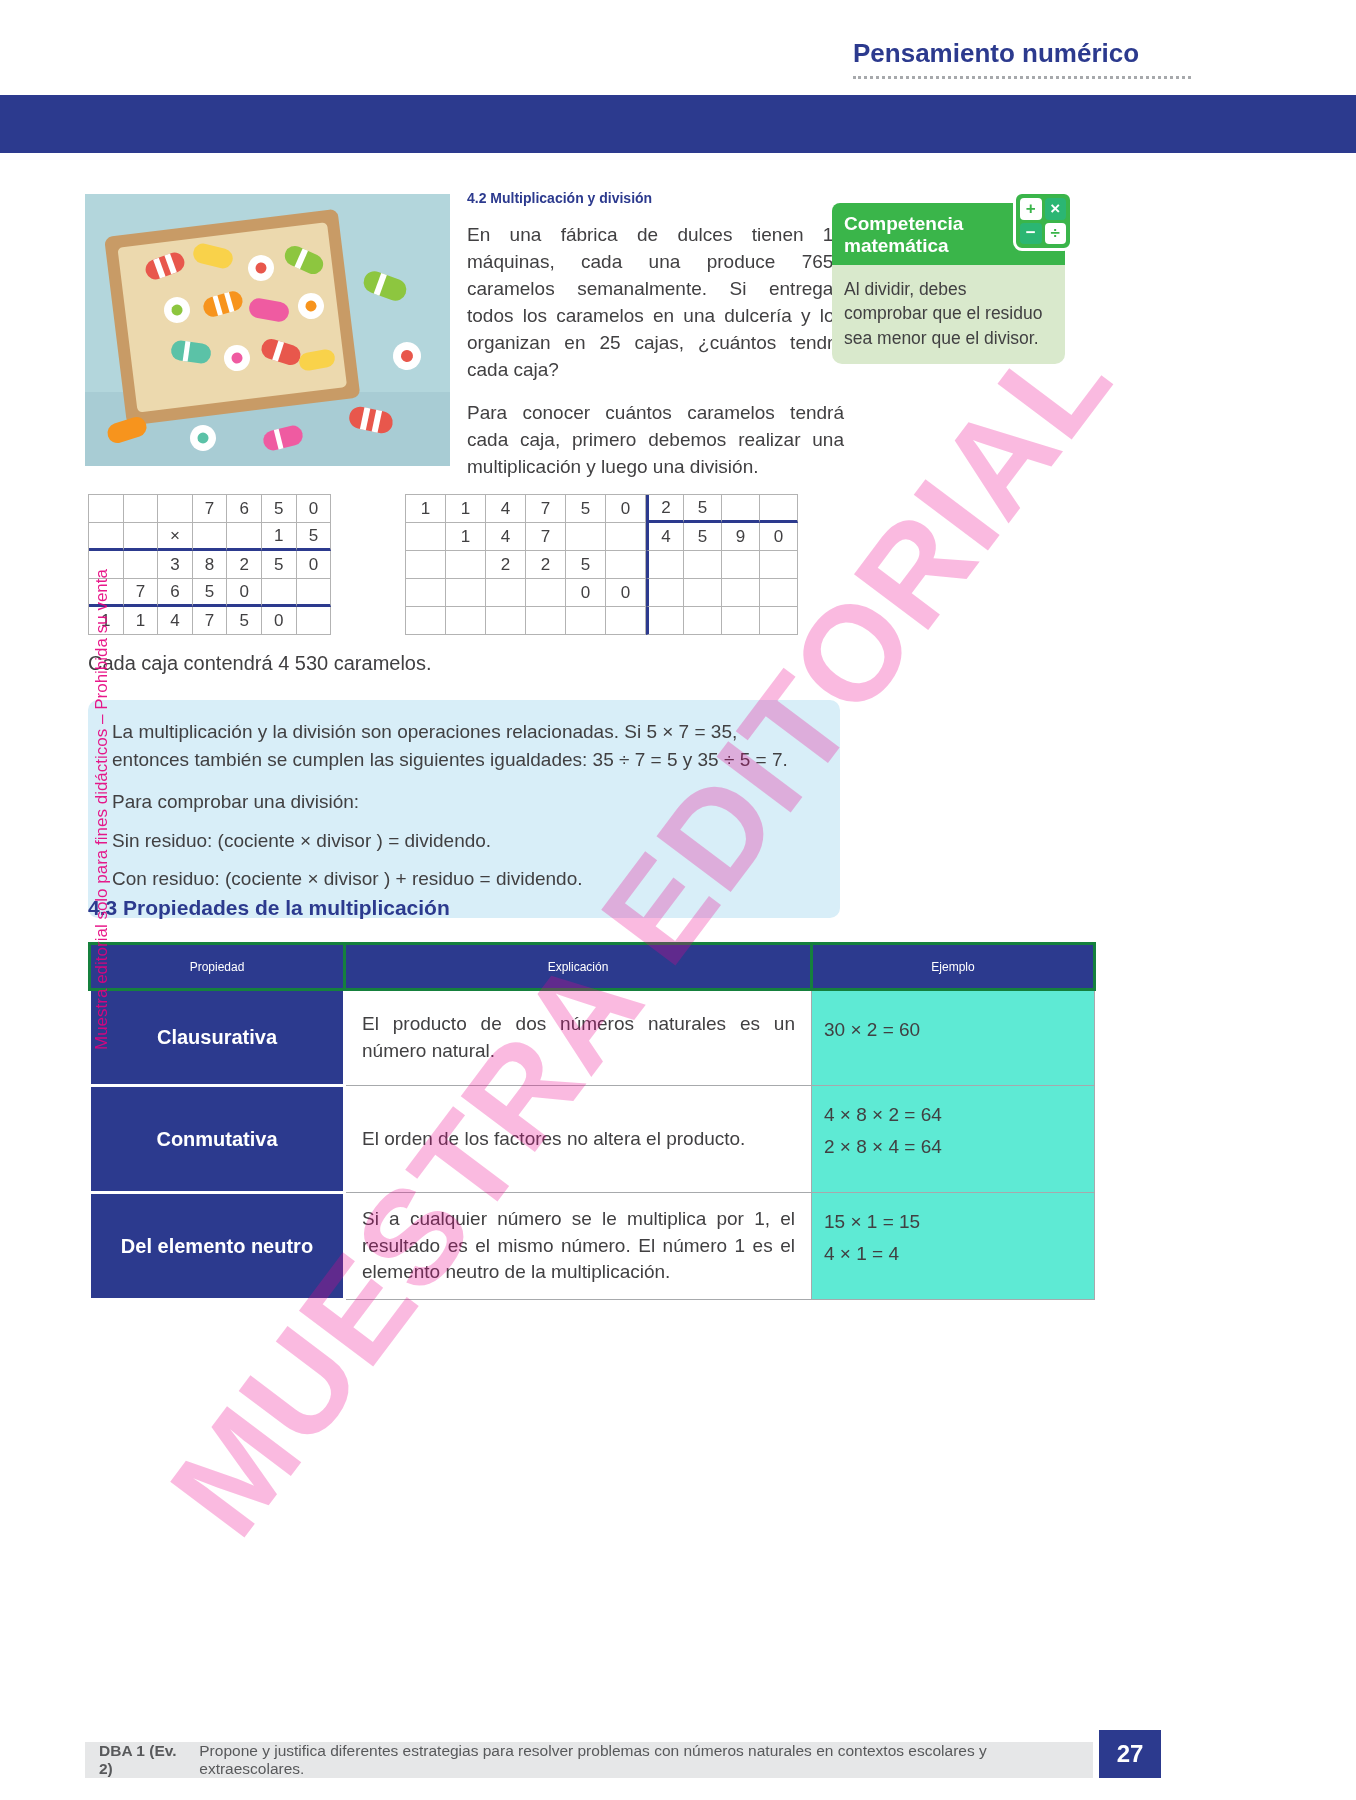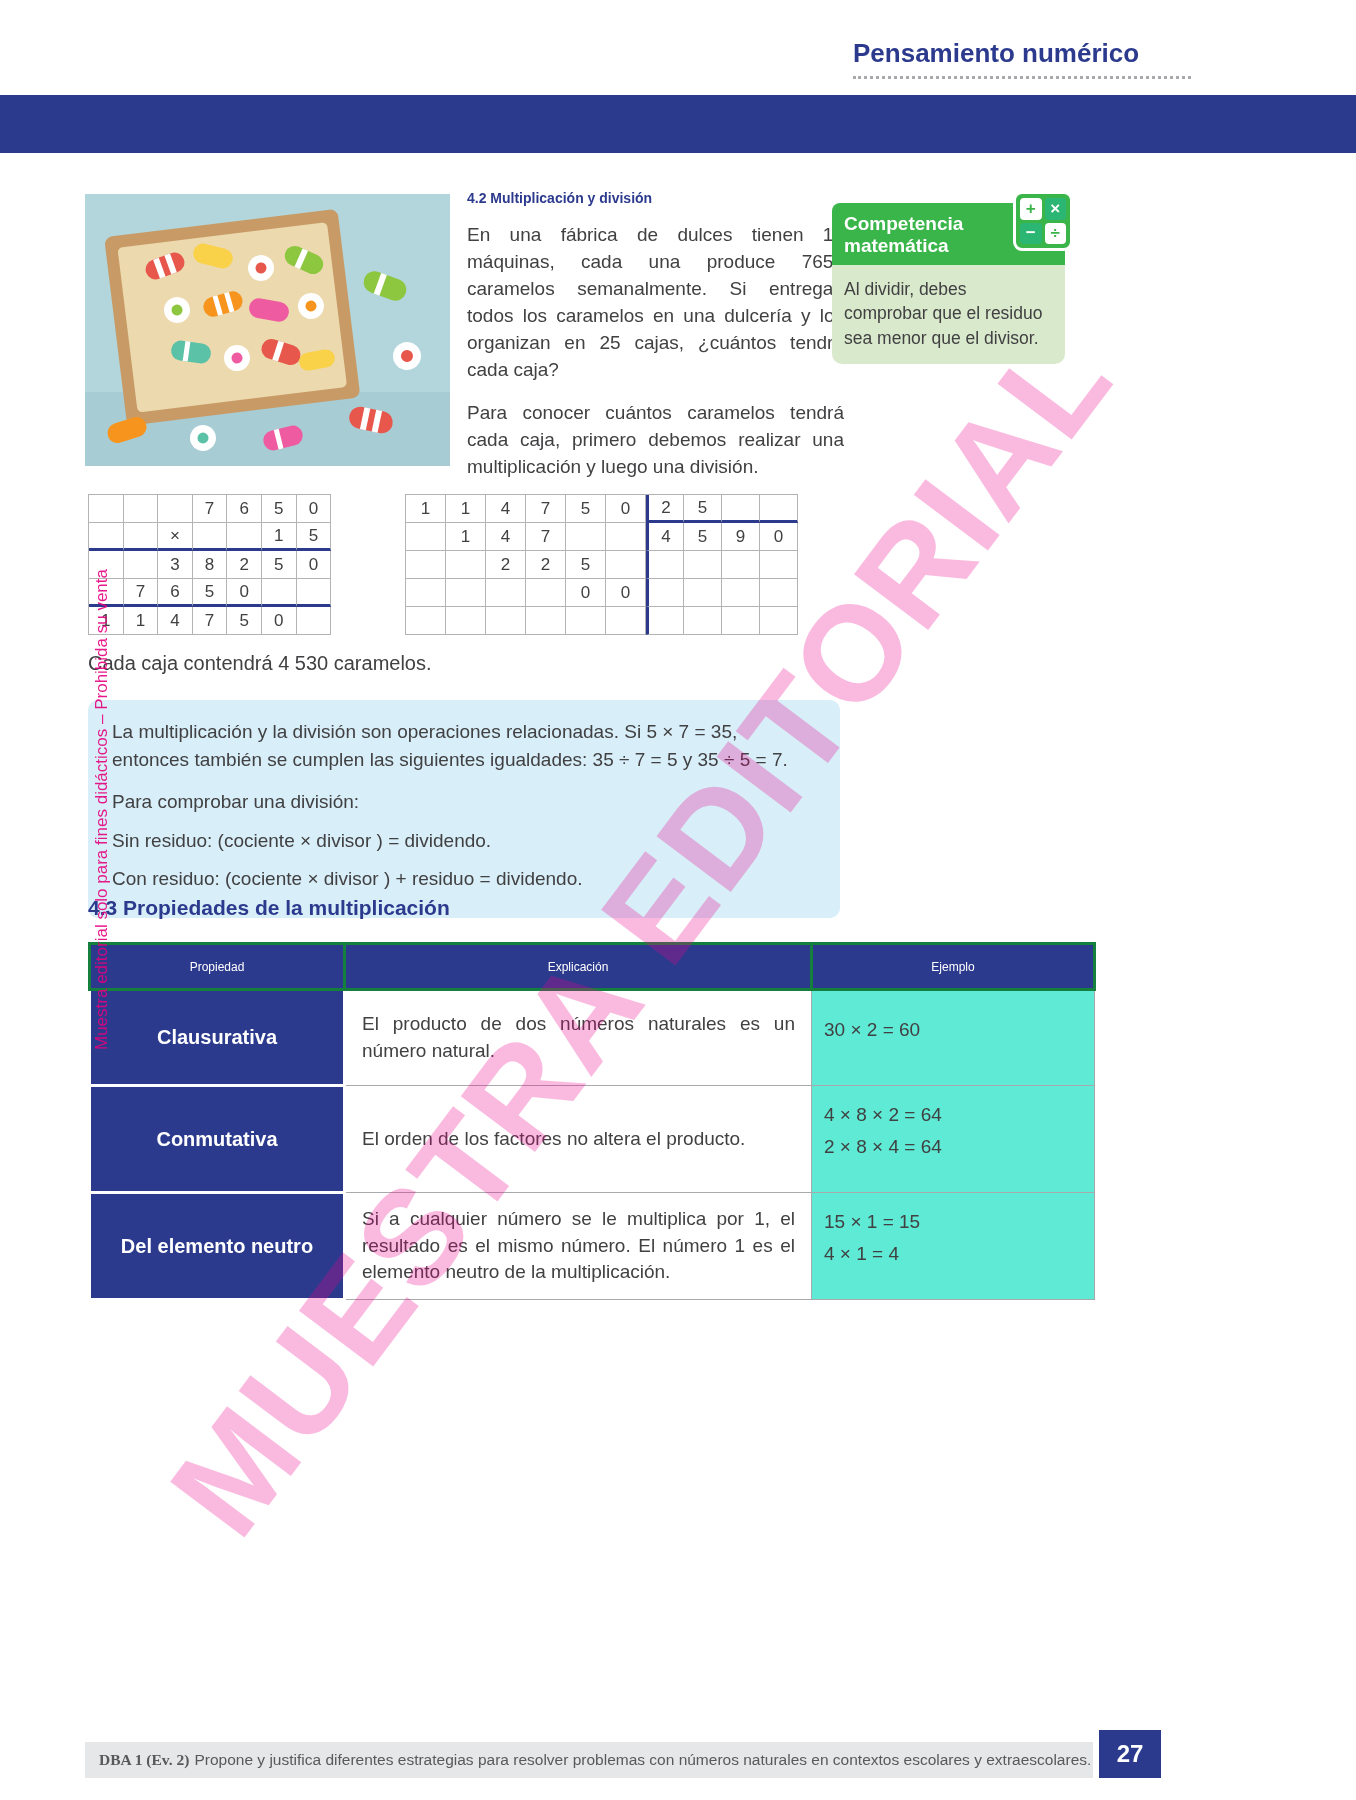--- a/index.html
+++ b/index.html
@@ -72,21 +72,21 @@
     padding:8px 6px 24px 12px;vertical-align:middle;}
   .ej-line{margin:10px 0;}
   .prop-table tbody tr:nth-child(1){height:96px;}
   .prop-table tbody tr:nth-child(2){height:98px;}
   .prop-table tbody tr:nth-child(3){height:96px;}
   .prop-table tbody tr:nth-child(4){height:108px;}
 
   
   .footer-bar{position:absolute;left:85px;top:1742px;width:1008px;height:36px;background:#e6e7e8;
     display:flex;align-items:center;padding-left:14px;font-size:15.5px;color:#58595b;}
-  .footer-bar b{font-weight:bold;margin-right:5px;font-family:Liberation Serif, serif;}
+  .footer-bar b{font-weight:bold;margin-right:5px;}
   .page-num{position:absolute;left:1099px;top:1730px;width:62px;height:48px;background:var(--navy);
     color:#fff;font-size:24px;font-weight:bold;display:flex;align-items:center;justify-content:center;}
 
   
   .wm-diagonal{position:absolute;left:140px;top:1470px;transform:rotate(-53deg);transform-origin:0 0;
     font-size:135px;font-weight:bold;letter-spacing:2px;white-space:nowrap;
     color:rgba(236,0,140,0.27);z-index:10;pointer-events:none;}
   .wm-vertical{position:absolute;left:92px;top:1050px;transform:rotate(-90deg);transform-origin:0 0;
     font-size:17px;color:var(--pink);opacity:0.9;white-space:nowrap;z-index:10;pointer-events:none;}
 </style>

